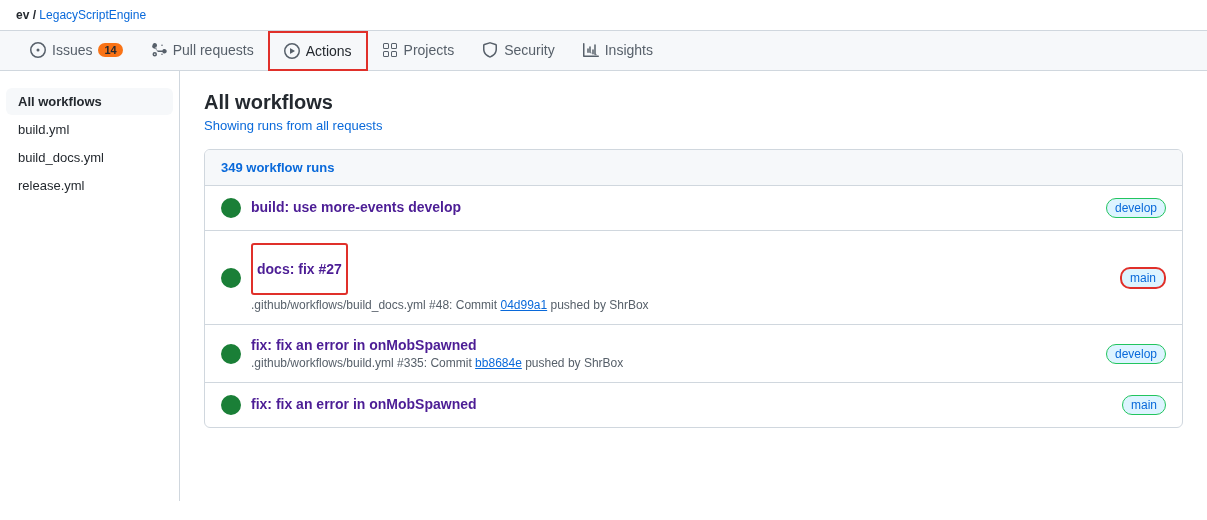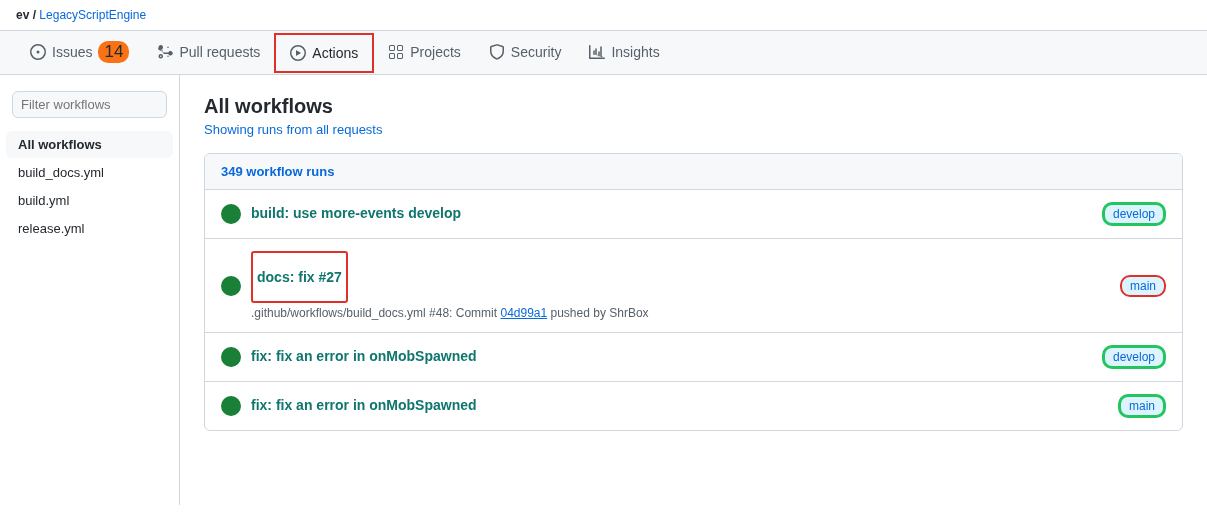--- a/index.html
+++ b/index.html
@@ -41,24 +41,24 @@
     }
     .nav-tab.highlighted {
       border: 2px solid #e0302a;
       border-radius: 0;
       margin-bottom: -1px;
       color: #24292f;
     }
     .nav-badge {
       background: #f97316;
       color: #24292f;
-      font-size: 17px;
+      font-size: 11px;
       padding: 1px 6px;
       border-radius: 10px;
-      font-weight: 400;
+      font-weight: 700;
     }
     .tab-icon {
       width: 16px;
       height: 16px;
       display: inline-flex;
       align-items: center;
       justify-content: center;
       color: #57606a;
     }
 
@@ -139,40 +139,40 @@
     .run-status-icon {
       width: 20px;
       height: 20px;
       flex-shrink: 0;
     }
 
     .run-info { flex: 1; }
     .run-title {
       font-size: 14px;
       font-weight: 600;
-      color: #0f766e;
+      color: #4c1d95;
       margin-bottom: 3px;
     }
     .run-title.highlighted {
       border: 2px solid #e0302a;
       display: inline-block;
       padding: 16px 4px;
       border-radius: 3px;
     }
     .run-meta {
       font-size: 12px;
       color: #57606a;
     }
     .run-meta a { color: #0969da; text-decoration: underline; }
 
     .run-branch {
       font-size: 12px;
       padding: 2px 8px;
       border-radius: 10px;
-      border: 3px solid #22c55e;
+      border: 1px solid #22c55e;
       color: #0969da;
       background: #ddf4ff;
       white-space: nowrap;
     }
     .run-branch.highlighted {
       border: 2px solid #e0302a;
     }
 
     
     .check-icon {
@@ -242,29 +242,28 @@
           <path d="M1.5 1.75V13.5h13.75a.75.75 0 010 1.5H.75a.75.75 0 01-.75-.75V1.75a.75.75 0 011.5 0zM5 11a.75.75 0 01-.75-.75V7a.75.75 0 011.5 0v3.25A.75.75 0 015 11zm2.75.75a.75.75 0 000-1.5V5a.75.75 0 00-1.5 0v5.25a.75.75 0 001.5 0zm2.25.75a.75.75 0 01-.75-.75V8a.75.75 0 011.5 0v3.75A.75.75 0 0110 12.5zm2.75.75a.75.75 0 000-1.5V3a.75.75 0 00-1.5 0v9.25a.75.75 0 001.5 0z"></path>
         </svg>
     </span>
     <span>Insights</span>
   </div>
 </nav>
 
 <div class="layout">
 
   <div class="sidebar">
-    <input class="sidebar-filter" type="text" placeholder="Filter workflows" style="">
     <div class="sidebar-item active">
       <span>All workflows</span>
     </div>
     <div class="sidebar-item">
+      <span>build.yml</span>
+    </div>
+    <div class="sidebar-item">
       <span>build_docs.yml</span>
-    </div>
-    <div class="sidebar-item">
-      <span>build.yml</span>
     </div>
     <div class="sidebar-item">
       <span>release.yml</span>
     </div>
   </div>
 
   <div class="main-content">
     <div class="all-workflows-title">All workflows</div>
     <div class="all-workflows-subtitle">Showing runs from all requests</div>
 
@@ -303,20 +302,25 @@
       </div>
 
       <div class="run-item">
         <span class="run-status-icon check-icon">
           <svg width="20" height="20" viewBox="0 0 16 16" fill="#1a7f37">
               <path d="M8 16A8 8 0 108 0a8 8 0 000 16zm3.78-9.72a.75.75 0 00-1.06-1.06L6.75 9.19 5.28 7.72a.75.75 0 00-1.06 1.06l2 2a.75.75 0 001.06 0l4.5-4.5z"></path>
             </svg>
         </span>
         <div class="run-info">
           <div class="run-title">fix: fix an error in onMobSpawned</div>
+          <div class="run-meta">
+            <span>.github/workflows/build.yml #335: Commit</span>
+            <a>bb8684e</a>
+            <span>pushed by ShrBox</span>
+          </div>
         </div>
         <span class="run-branch">develop</span>
       </div>
 
       <div class="run-item">
         <span class="run-status-icon check-icon">
           <svg width="20" height="20" viewBox="0 0 16 16" fill="#1a7f37">
               <path d="M8 16A8 8 0 108 0a8 8 0 000 16zm3.78-9.72a.75.75 0 00-1.06-1.06L6.75 9.19 5.28 7.72a.75.75 0 00-1.06 1.06l2 2a.75.75 0 001.06 0l4.5-4.5z"></path>
             </svg>
         </span>

